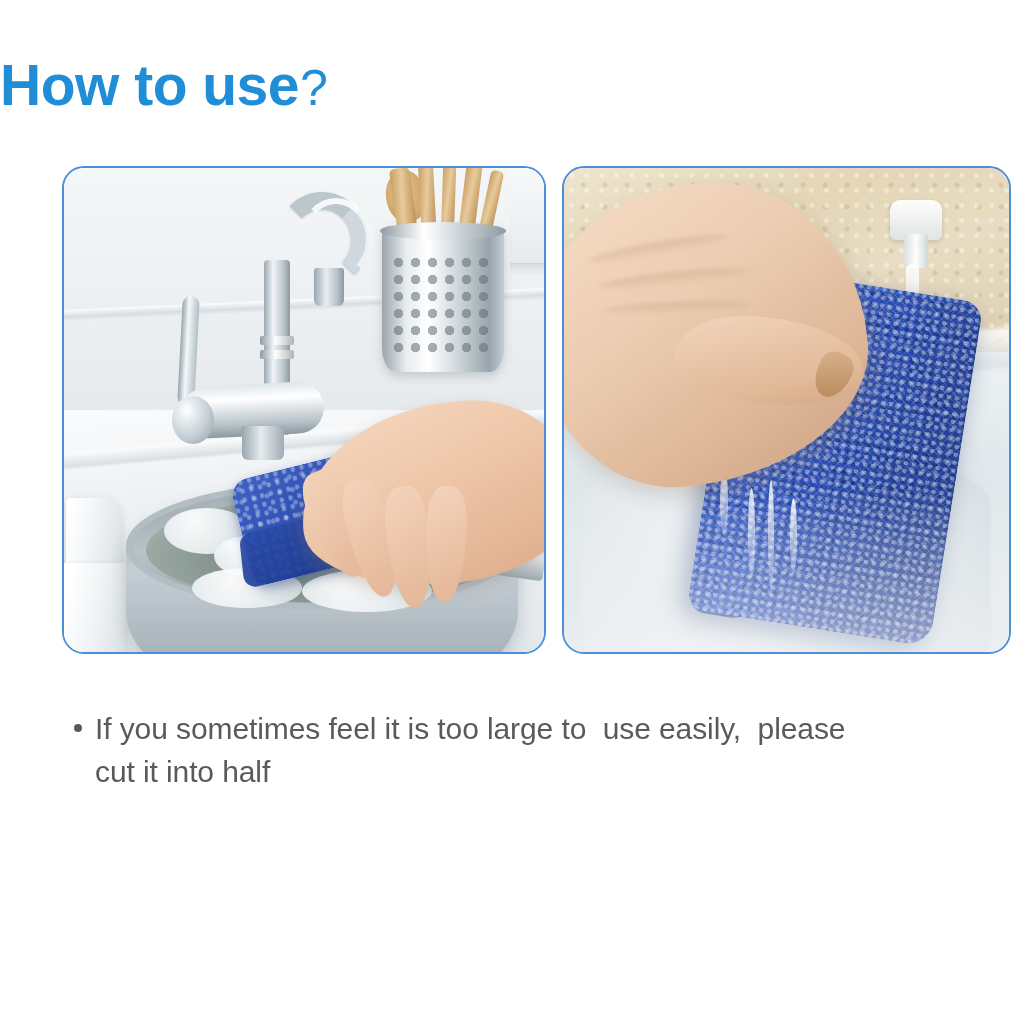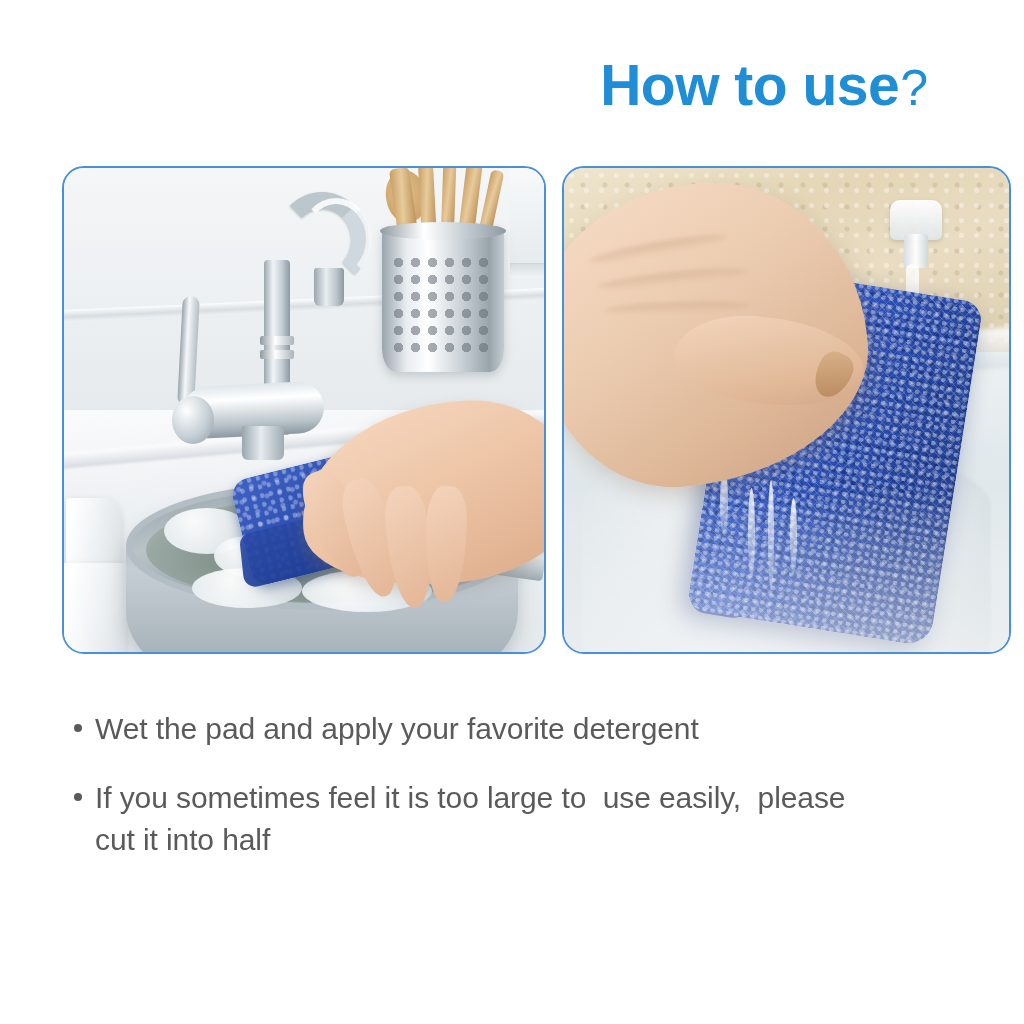--- a/index.html
+++ b/index.html
@@ -14,21 +14,21 @@
     font-family: "Liberation Sans", sans-serif;
     overflow: hidden;
   }
 
   
   #title-block {
     position: absolute;
     top: 52px;
     left: 0;
     width: 928px;
-    text-align: right;
+    text-align: left;
     white-space: nowrap;
   }
   #title-text {
     font-family: "Liberation Sans", sans-serif;
     font-weight: bold;
     font-size: 57px;
     letter-spacing: -0.5px;
     color: #1f8ed6;
     vertical-align: baseline;
   }
@@ -517,20 +517,16 @@
     <div class="rp-thumb"></div>
     <div class="rp-nail"></div>
 
     <div class="rp-mist"></div>
   </div>
 </div>
 
 <div id="bullet-list">
   <div class="bullet-row">
     <span class="bullet-dot"></span>
-    <span class="bullet-text">Wet the pad and apply your favorite detergent</span>
-  </div>
-  <div class="bullet-row">
-    <span class="bullet-dot"></span>
     <span class="bullet-text">If you sometimes feel it is too large to  use easily,  please
 cut it into half</span>
   </div>
 </div>
 
 </body></html>

